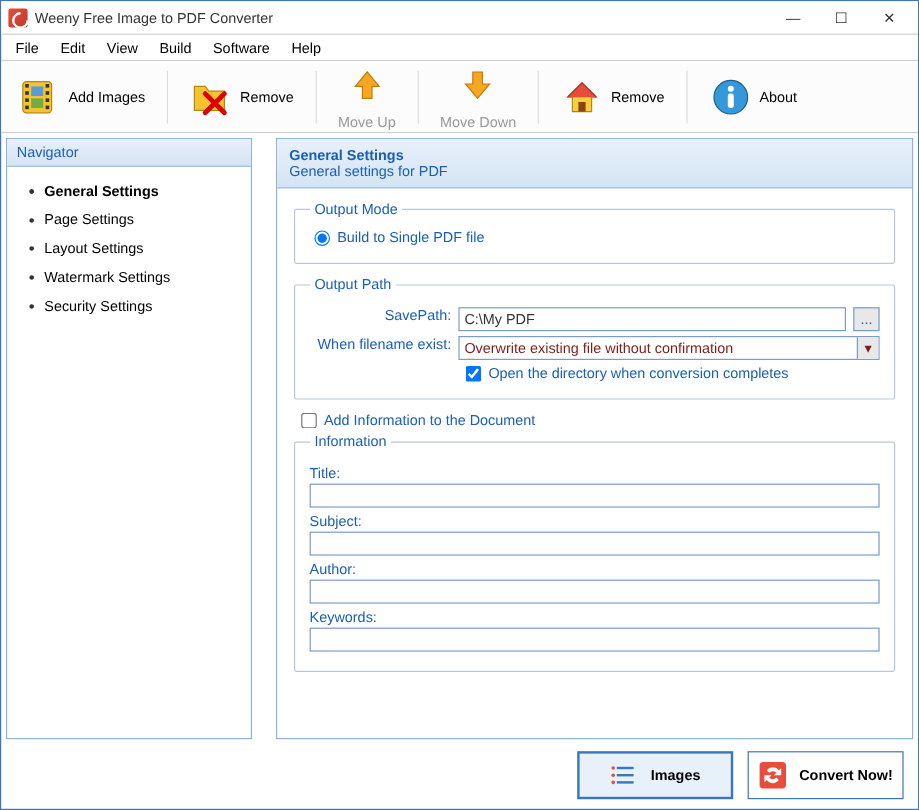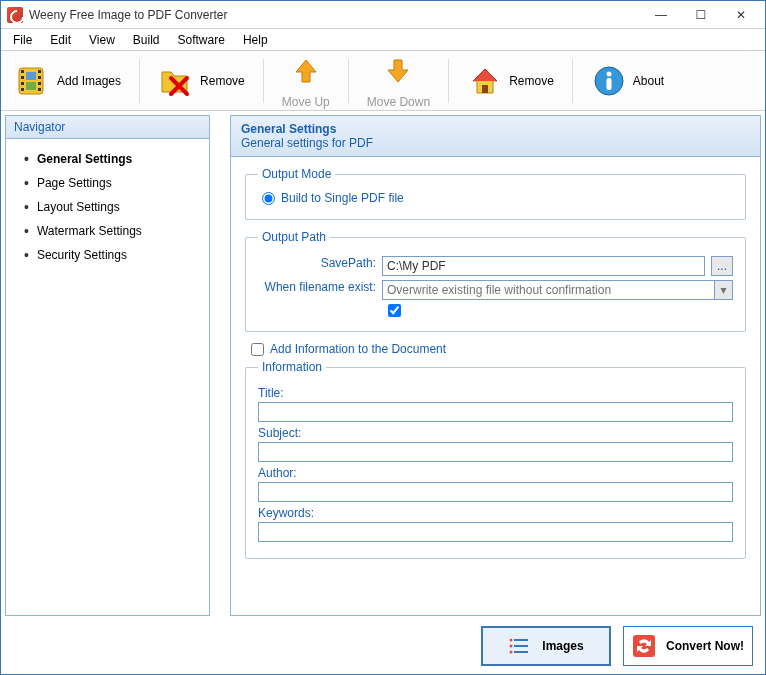--- a/index.html
+++ b/index.html
@@ -30,21 +30,21 @@
 .main-header .h2 { color: #1a5fb4; }
 .main-body { padding: 10px 14px; overflow-y: auto; flex:1; color:#1a5fb4; }
 fieldset { border: 1px solid #b8c8d8; border-radius: 2px; padding: 8px 12px 12px 12px; margin-bottom: 10px; }
 legend { padding: 0 4px; color:#1a5fb4; }
 .radio-row { display: flex; align-items: center; gap: 6px; padding: 2px 4px; }
 .radio-row input { margin:0; }
 .form-row { display: flex; align-items: flex-start; gap: 6px; margin: 4px 0; }
 .form-row label { text-align: right; width: 118px; }
 .text-input { flex: 1; border: 1px solid #7a9cc6; padding: 2px 4px; background:#fff; color:#333; height:20px; }
 .browse-btn { width: 22px; height: 20px; border: 1px solid #7a9cc6; background: #e8e8e8; display:flex; align-items:center; justify-content:center; }
-.select { flex:1; border:1px solid #7a9cc6; height:20px; display:flex; align-items:center; padding:0 4px; background:#fff; color:#737373; position:relative; }
+.select { flex:1; border:1px solid #7a9cc6; height:20px; display:flex; align-items:center; padding:0 4px; background:#fff; color:#7f1d1d; position:relative; }
 .select .chev { position:absolute; right:0; top:0; width:18px; height:18px; border-left:1px solid #7a9cc6; display:flex; align-items:center; justify-content:center; background:#e8e8e8; }
 .chk-row { display:flex; align-items:center; gap:6px; margin:4px 0 2px 130px; }
 .chk-row2 { display:flex; align-items:center; gap:6px; margin:2px 0 4px 6px; }
 input[type=checkbox] { width:13px; height:13px; }
 .info-field { display:flex; flex-direction:column; gap:2px; margin:4px 0; }
 .info-field .text-input { height:22px; }
 .footer { height: 56px; border-top:0; display:flex; align-items:center; justify-content:flex-end; gap:12px; padding:0 12px; }
 .big-btn { width:130px; height:40px; border:1px solid #3a76b8; display:flex; align-items:center; justify-content:center; gap:10px; font-weight:bold; background:#fff; }
 .big-btn.highlight { border:2px solid #3a76b8; background:#e8f0fa; }
 .big-btn .bicon { width:24px; height:24px; }
@@ -189,20 +189,21 @@
         </div>
         <div class="form-row">
           <label>When filename exist:</label>
           <div class="select">
             <span>Overwrite existing file without confirmation</span>
             <div class="chev">▾</div>
           </div>
         </div>
         <div class="chk-row">
           <input type="checkbox" checked="" style="">
+          <span>Open the directory when conversion completes</span>
         </div>
       </fieldset>
 
       <div class="chk-row2">
         <input type="checkbox" style="">
         <span>Add Information to the Document</span>
       </div>
 
       <fieldset>
         <legend>Information</legend>

